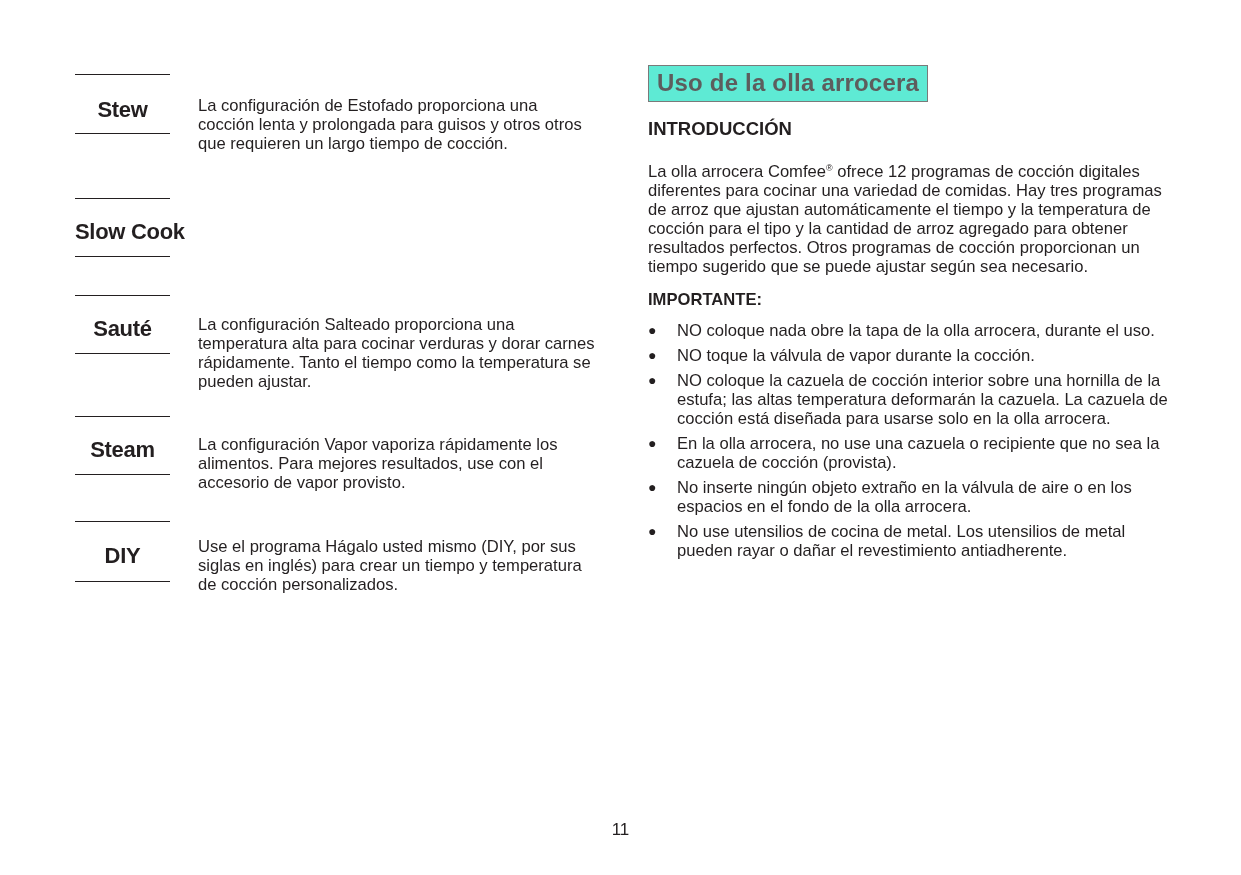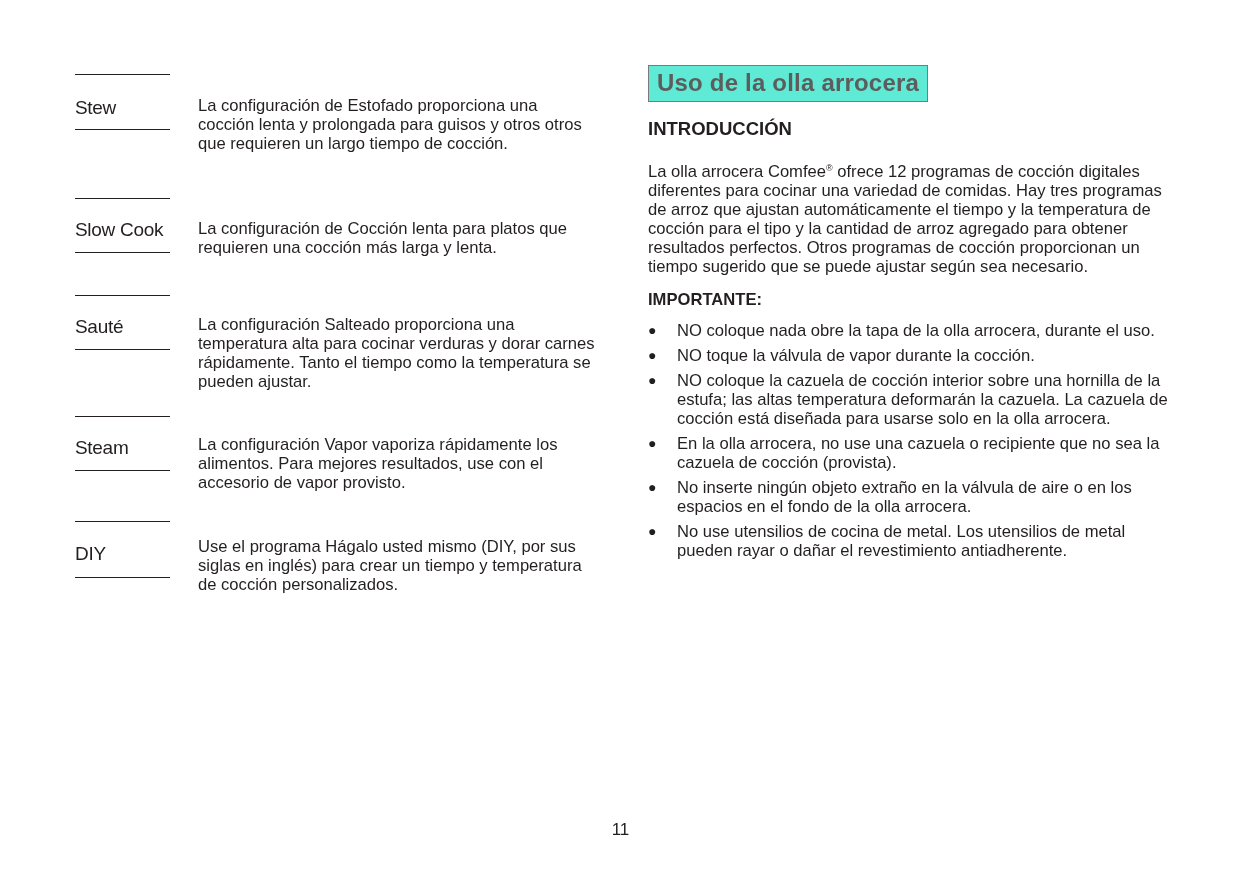--- a/index.html
+++ b/index.html
@@ -10,21 +10,21 @@
   }
   .left-col { position: absolute; left: 75px; top: 74px; width: 530px; }
   .prog {
     position: relative; display: flex; align-items: flex-start;
   }
   .prog-label-wrap {
     width: 95px; flex: 0 0 95px; position: relative;
   }
   .rule { height: 1px; background: #231f20; width: 95px; }
   .prog-label {
-    font-weight: normal; font-size: 19px; 
+    font-weight: bold; font-size: 22px; text-align: center;
     letter-spacing: -0.3px; white-space: nowrap;
   }
   .prog-desc {
     margin-left: 28px; font-size: 16.6px; line-height: 19px;
     width: 400px;
   }
 
   .right-col { position: absolute; left: 648px; top: 65px; width: 530px; }
   .title-box {
     display: inline-block; background: #5eead4; border: 1.5px solid #7a7a7a;
@@ -65,21 +65,20 @@
     </div>
     <div class="prog-desc" style="margin-top:22px;">La configuración de Estofado proporciona una cocción lenta y prolongada para guisos y otros otros que requieren un largo tiempo de cocción.</div>
   </div>
 
   <div class="prog" style="height:97px;">
     <div class="prog-label-wrap">
       <div class="rule"></div>
       <div class="prog-label" style="margin-top:20px;">Slow Cook</div>
       <div class="rule" style="margin-top:11px;"></div>
     </div>
-    <div class="prog-desc" style="margin-top:21px;">La configuración de Cocción lenta para platos que requieren una cocción más larga y lenta.</div>
   </div>
 
   <div class="prog" style="height:121px;">
     <div class="prog-label-wrap">
       <div class="rule"></div>
       <div class="prog-label" style="margin-top:20px;">Sauté</div>
       <div class="rule" style="margin-top:11px;"></div>
     </div>
     <div class="prog-desc" style="margin-top:20px;">La configuración Salteado proporciona una temperatura alta para cocinar verduras y dorar carnes rápidamente. Tanto el tiempo como la temperatura se pueden ajustar.</div>
   </div>

